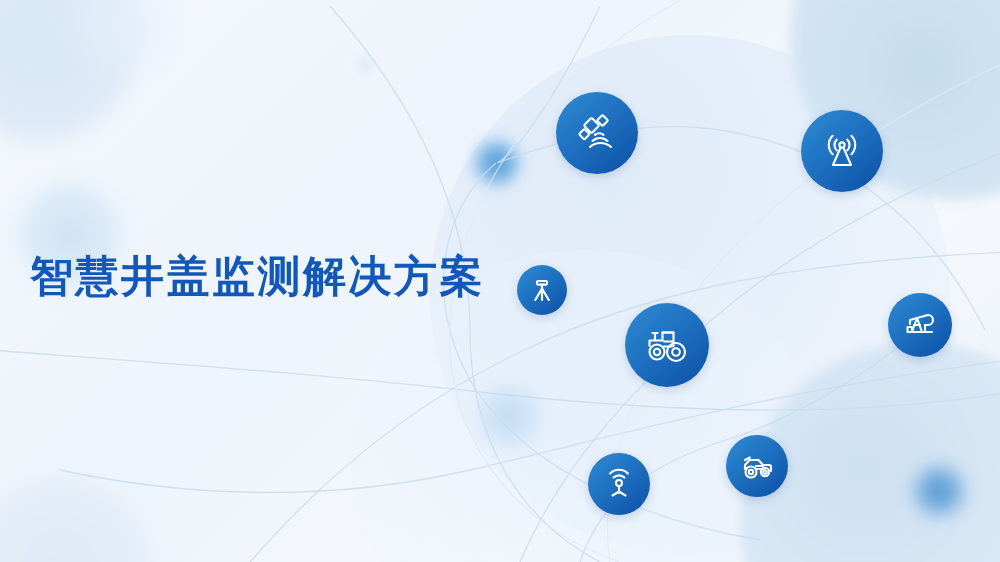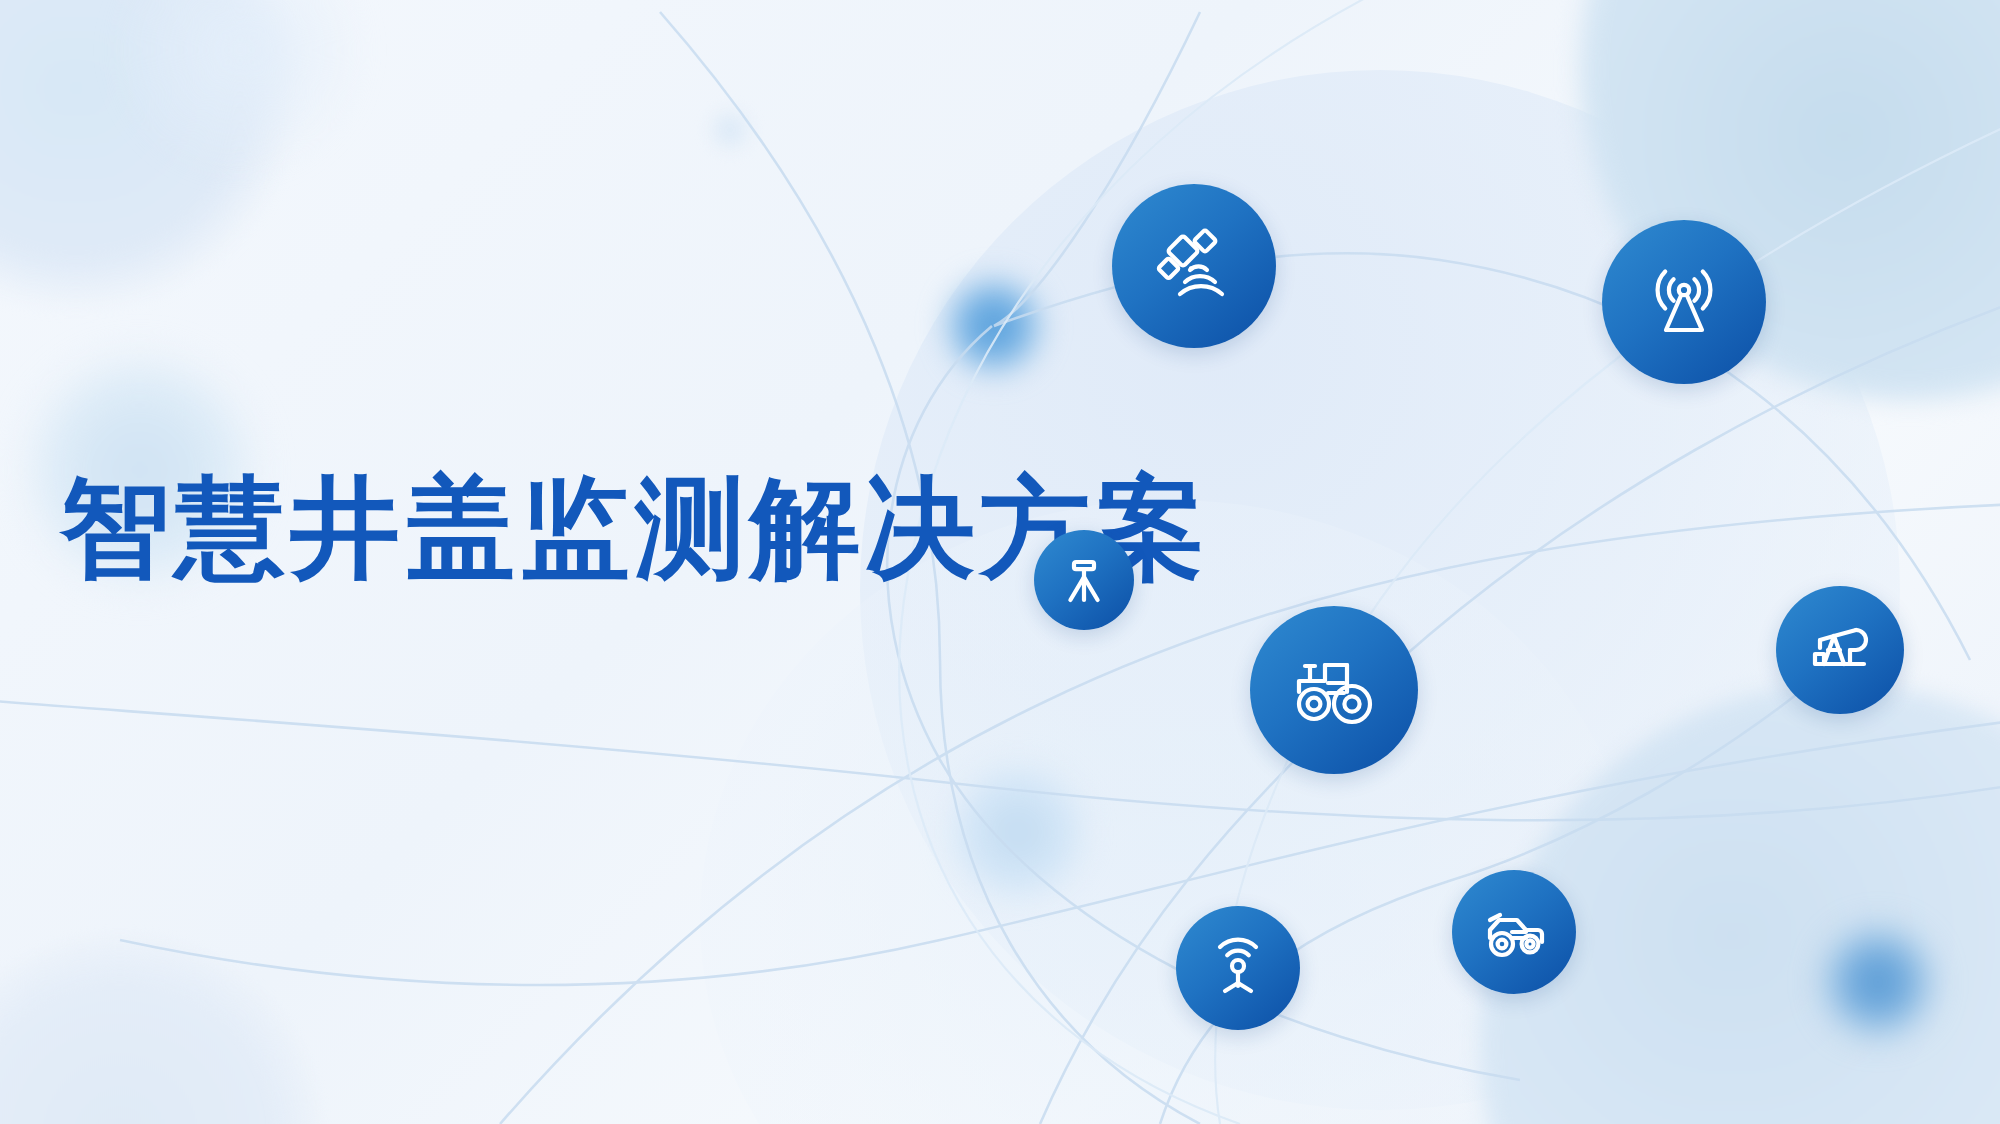--- a/index.html
+++ b/index.html
@@ -81,22 +81,22 @@
     position:absolute;left:30px;top:228px;width:560px;
   }
   .title-line1{
     font-family:"Liberation Serif","DejaVu Serif",serif;
     font-size:47px;line-height:58px;letter-spacing:.5px;
     color:#1156b8;white-space:nowrap;
   }
   .title-line2{
     font-family:"Liberation Sans",sans-serif;
     font-weight:700;
-    font-size:55px;line-height:60px;letter-spacing:2.5px;
-    color:#1258bb;white-space:nowrap;margin-top:6px;
+    font-size:43px;line-height:60px;letter-spacing:2.5px;
+    color:#1258bb;white-space:nowrap;margin-top:18px;
   }
 
   
   .node{
     position:absolute;border-radius:50%;
     background:linear-gradient(140deg,#2f8ad0 0%,#1f72c2 45%,#0c4fa6 100%);
     box-shadow:0 3px 10px rgba(20,70,140,.18);
     display:flex;align-items:center;justify-content:center;
   }
   .node svg{display:block;}

